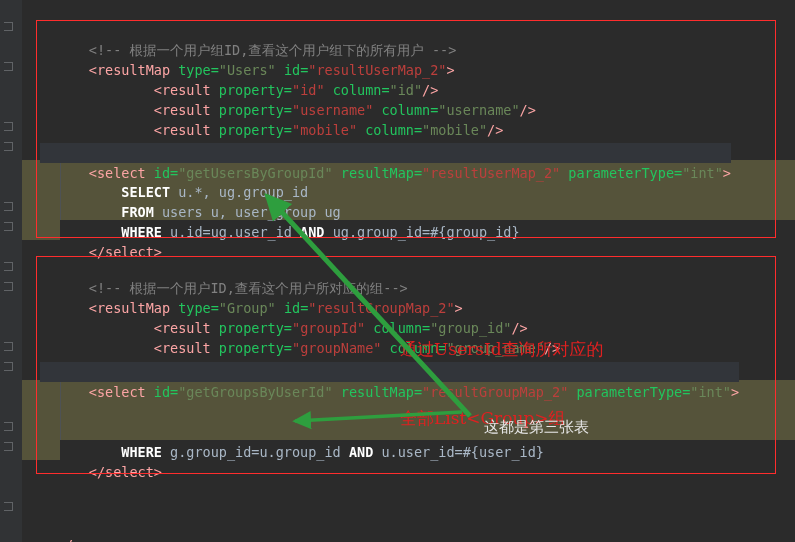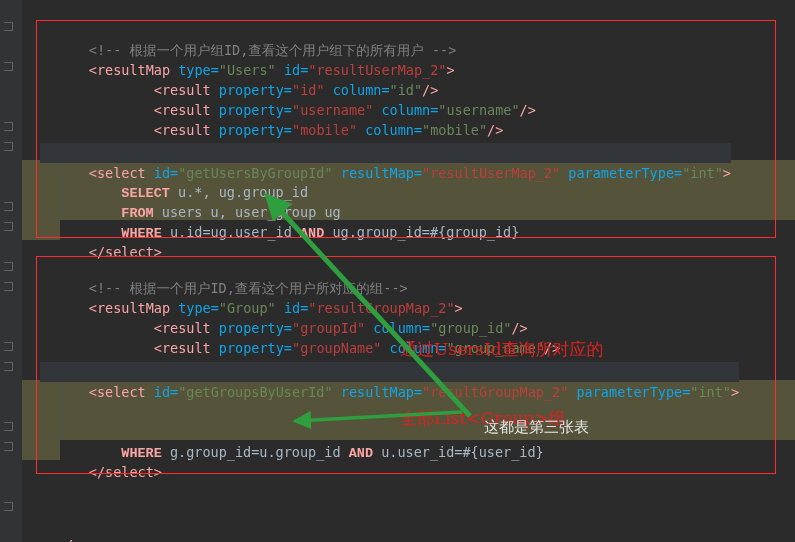--- a/index.html
+++ b/index.html
@@ -38,24 +38,24 @@
   }
   .sqlguide{
     position:absolute;width:1px;background:#4e5254;
   }
   
   .darkstrip{position:absolute;background:#2b2b2b;}
   .taghl{background:#32353a;}
 
   
   .tag      {color:#fca5a5;}
-  .attr     {color:#0ea5e9;}
+  .attr     {color:#22c55e;}
   .str      {color:#6a8759;}
   .cmt      {color:#808080;}
-  .kw       {color:#fca5a5;font-weight:bold;font-family:Liberation Mono, monospace;}
+  .kw       {color:#ffffff;font-weight:bold;}
   .plain    {color:#a9b7c6;}
   .redid    {color:#bc3f3c;}
 
   
   .redbox{
     position:absolute;border:1.5px solid #ff2d2d;
     box-sizing:border-box;pointer-events:none;
   }
   .redtext{
     position:absolute;color:#e02020;

